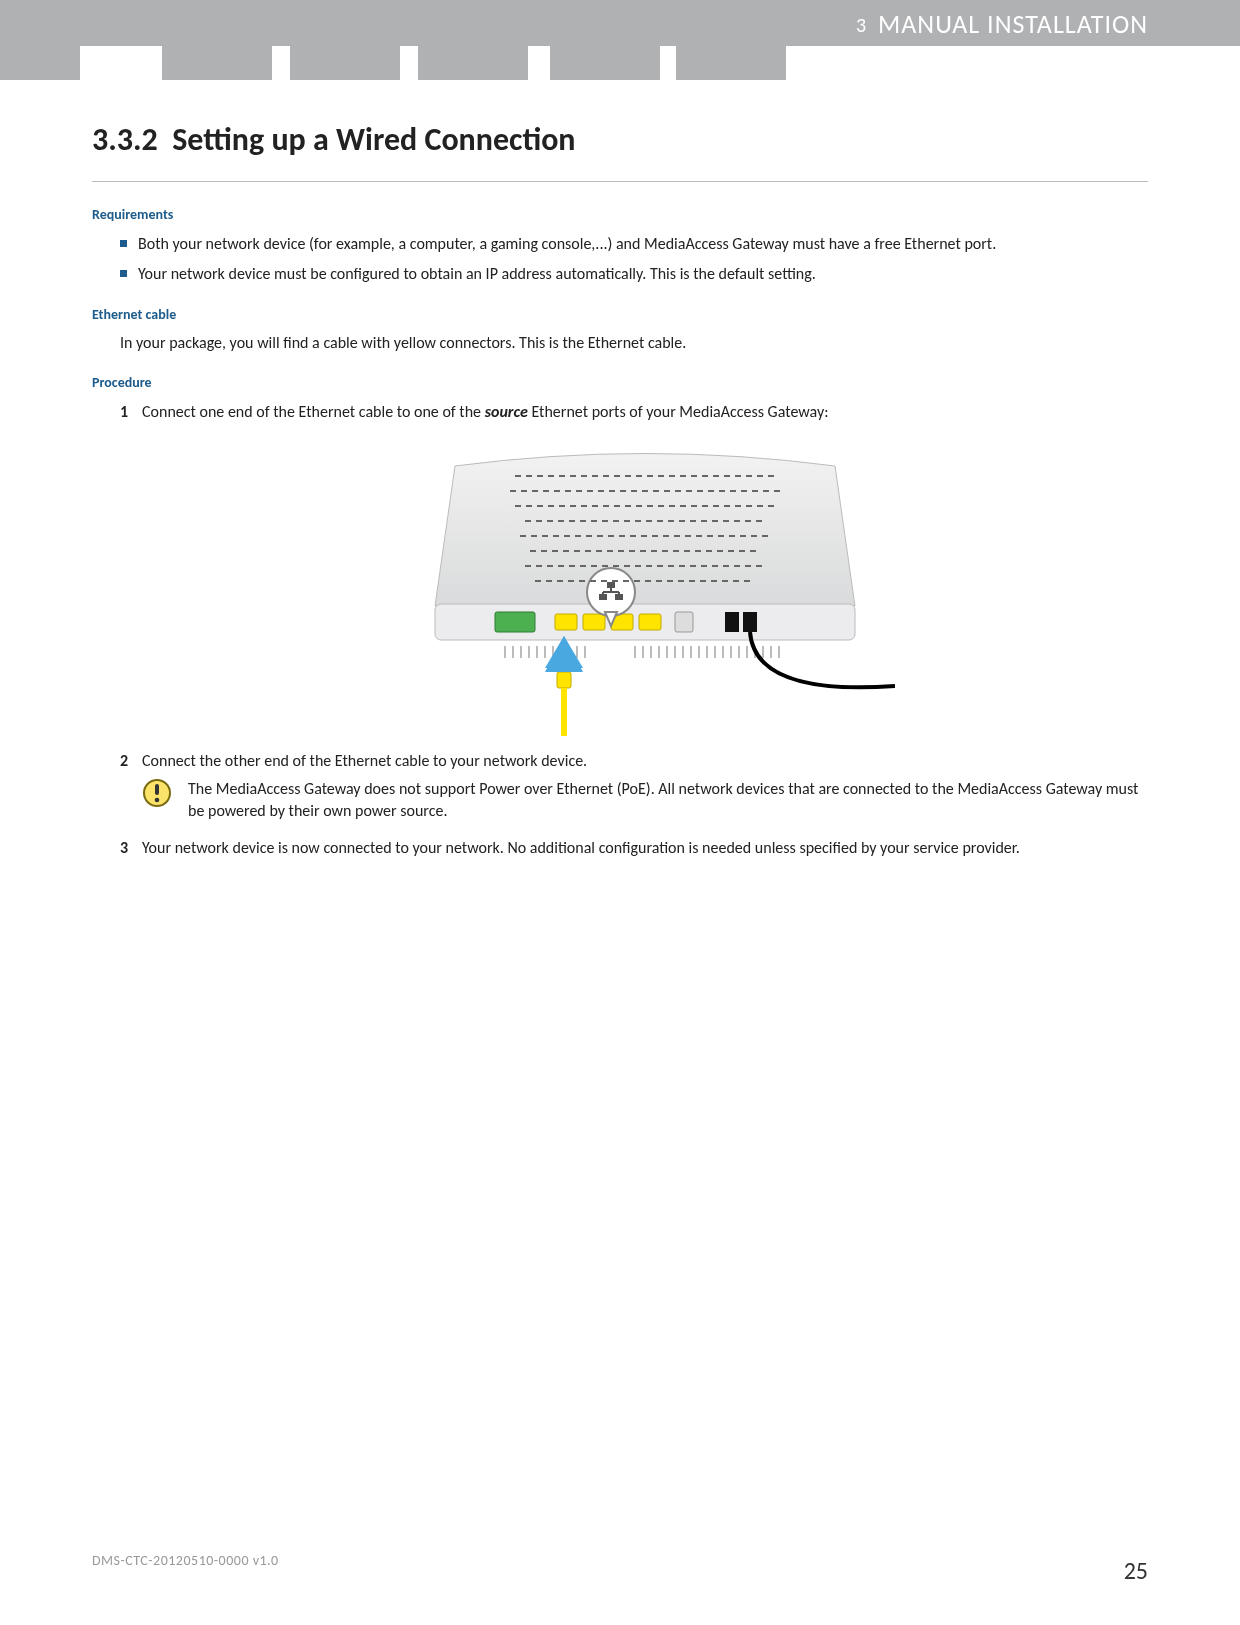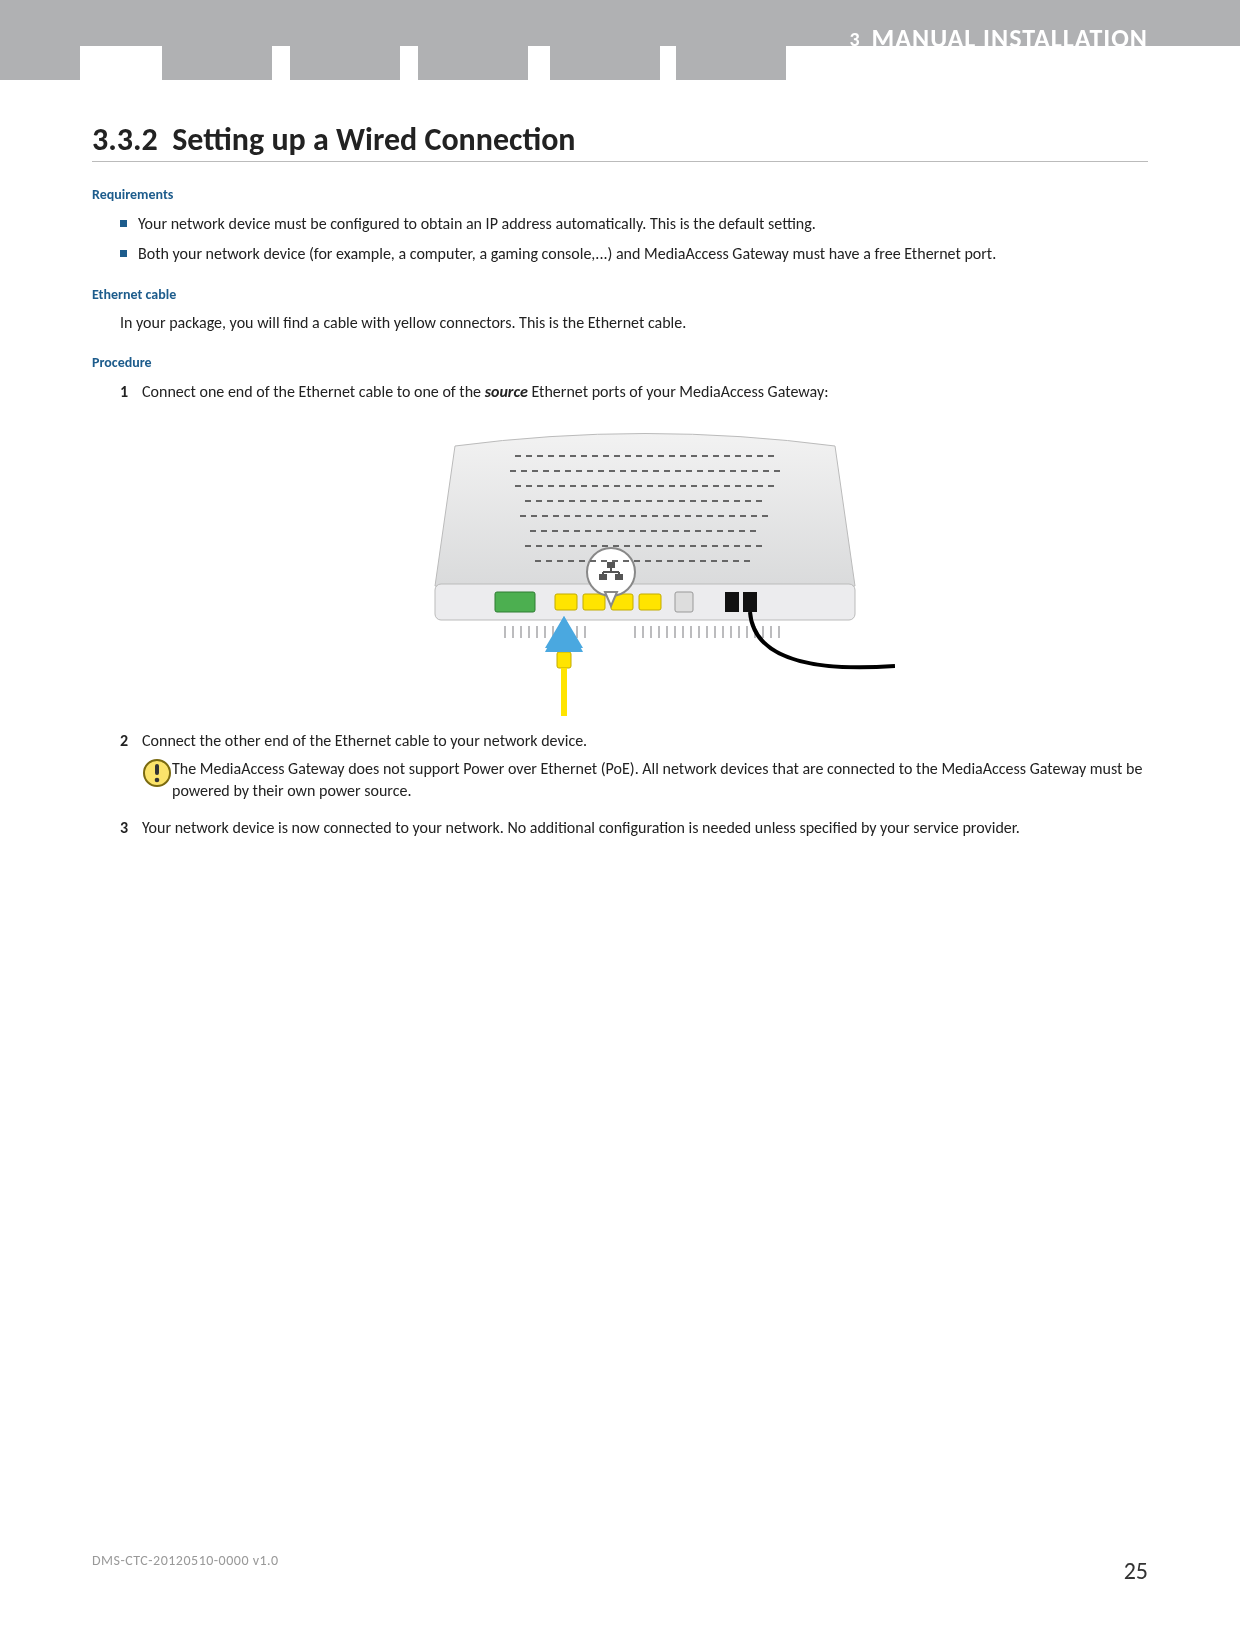--- a/index.html
+++ b/index.html
@@ -14,25 +14,25 @@
   }
   .topbar {
     height: 46px;
     background: #b0b1b3;
     width: 100%;
     position: relative;
   }
   .topbar .chapter {
     position: absolute;
     right: 92px;
-    top: 22px;
+    top: 8px;
     color: #fff;
     font-size: 26px;
     letter-spacing: 1px;
-    font-weight: 700;
+    font-weight: 400;
   }
   .topbar .chapter .num {
     font-size: 20px;
     vertical-align: 1px;
     margin-right: 4px;
   }
   .tabrow {
     height: 34px;
     width: 100%;
     position: relative;
@@ -44,21 +44,21 @@
     height: 34px;
     background: #b0b1b3;
   }
   .content {
     padding: 40px 92px 0 92px;
   }
   h1.section-title {
     font-size: 32px;
     font-weight: 600;
     border-bottom: 1px solid #bbb;
-    padding-bottom: 2px;
+    padding-bottom: 22px;
     margin-bottom: 24px;
     color: #222;
   }
   h2.subhead {
     color: #1d5c8c;
     font-size: 14px;
     font-weight: 700;
     margin-top: 22px;
     margin-bottom: 10px;
   }
@@ -85,20 +85,21 @@
   .bolditalic { font-weight: 700; font-style: italic; }
   .figure {
     text-align: center;
     margin: 12px auto 6px auto;
   }
   .figure svg { display: block; margin: 0 auto; }
 
   .note {
     display: flex;
     align-items: flex-start;
+    gap: 16px;
     margin-top: 6px;
     margin-left: 0;
   }
   .note .note-icon svg { display: block; }
   .note .note-text { flex: 1; line-height: 1.4; }
 
   .footer-left {
     position: absolute;
     left: 92px;
     bottom: 56px;
@@ -134,22 +135,22 @@
 </div>
 
 <div class="content">
 
   <h1 class="section-title">
     <span>3.3.2</span>&nbsp;&nbsp;<span>Setting up a Wired Connection</span>
   </h1>
 
   <h2 class="subhead">Requirements</h2>
   <ul class="sq">
+    <li><span>Both your network device (for example, a computer, a gaming console,...) and MediaAccess Gateway must have a free Ethernet port.</span></li>
     <li><span>Your network device must be configured to obtain an IP address automatically. This is the default setting.</span></li>
-    <li><span>Both your network device (for example, a computer, a gaming console,...) and MediaAccess Gateway must have a free Ethernet port.</span></li>
   </ul>
 
   <h2 class="subhead">Ethernet cable</h2>
   <p class="indent1">In your package, you will find a cable with yellow connectors. This is the Ethernet cable.</p>
 
   <h2 class="subhead">Procedure</h2>
 
   <ol class="numlist">
     <li>
       <span class="num">1</span>

